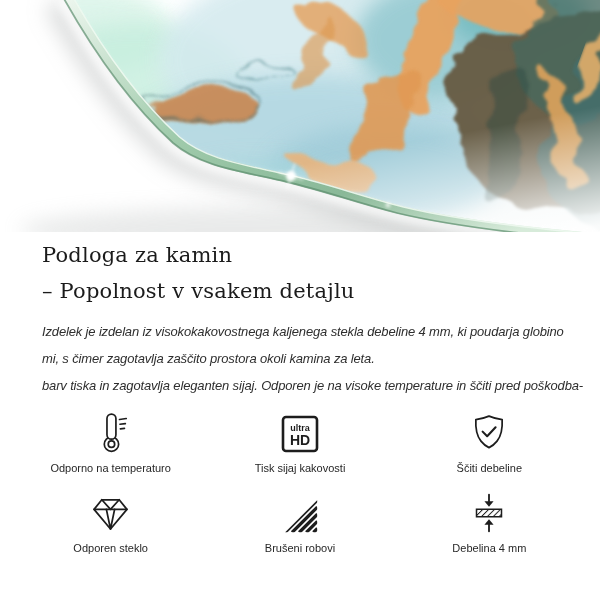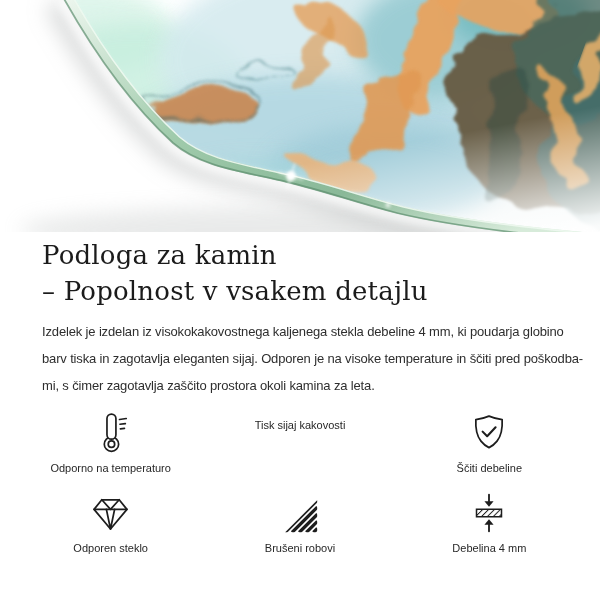--- a/index.html
+++ b/index.html
@@ -7,29 +7,29 @@
     width:600px;height:600px;background:#ffffff;overflow:hidden;
     font-family:"Liberation Sans", sans-serif;color:#1d1d1d;
     -webkit-font-smoothing:antialiased;
   }
   .page{width:600px;height:600px;position:relative;background:#fff;}
   .hero{height:232px;overflow:hidden;position:relative;}
   .hero svg{display:block;}
   h1{
     margin:5px 42px 0 42px;
     font-family:"DejaVu Serif","Liberation Serif",serif;
-    font-weight:400;font-size:26px;line-height:36px;color:#1b1b1b;
+    font-weight:400;font-size:21px;line-height:36px;color:#1b1b1b;
     letter-spacing:0.2px;
   }
   h1 span{display:block;}
   .para{
     margin:9px 30px 0 42px;
     font-size:13px;line-height:27px;color:#2e2e2e;letter-spacing:-0.15px;
   }
-  .para span{display:block;white-space:nowrap;}
+  .para span{display:block;white-space:nowrap;font-style:italic;}
   .features{
     margin-top:12px;padding:0 16px;
     display:grid;grid-template-columns:repeat(3,1fr);row-gap:17px;
   }
   .feature{display:flex;flex-direction:column;align-items:center;}
   .icon-wrap{height:43px;display:flex;align-items:flex-end;justify-content:center;}
   .f-label{margin-top:8px;font-size:11px;color:#272727;white-space:nowrap;}
   .ic{stroke:#1d1d1d;fill:none;stroke-width:1.9;stroke-linecap:round;stroke-linejoin:round;}
 </style>
 </head>
@@ -135,22 +135,22 @@
     </svg>
   </div>
 
   <h1>
     <span>Podloga za kamin</span>
     <span>– Popolnost v vsakem detajlu</span>
   </h1>
 
   <p class="para">
     <span>Izdelek je izdelan iz visokokakovostnega kaljenega stekla debeline 4 mm, ki poudarja globino</span>
+    <span>mi, s čimer zagotavlja zaščito prostora okoli kamina za leta.</span>
     <span>barv tiska in zagotavlja eleganten sijaj. Odporen je na visoke temperature in ščiti pred poškodba-</span>
-    <span>mi, s čimer zagotavlja zaščito prostora okoli kamina za leta.</span>
   </p>
 
   <div class="features">
 
     <div class="feature">
       <div class="icon-wrap">
         <svg width="46" height="43" viewBox="0 0 48 48">
           <g class="ic">
             <line x1="33.5" y1="9.5" x2="41" y2="8.4"></line>
             <line x1="34" y1="14.8" x2="40" y2="14"></line>
@@ -158,20 +158,27 @@
             <circle cx="24.5" cy="37" r="8"></circle>
             <rect x="19.5" y="3.5" width="10" height="28" rx="5" fill="#ffffff"></rect>
             <circle cx="24.5" cy="37" r="3.6"></circle>
           </g>
         </svg>
       </div>
       <div class="f-label">Odporno na temperaturo</div>
     </div>
 
     <div class="feature">
+      <div class="icon-wrap">
+        <svg width="40" height="40" viewBox="0 0 40 40">
+          <rect x="3" y="3" width="34" height="34" rx="3" fill="none" stroke="#1d1d1d" stroke-width="2.6"></rect>
+          <text x="20" y="16.5" text-anchor="middle" font-family="Liberation Sans, sans-serif" font-size="9" font-weight="bold" fill="#1d1d1d">ultra</text>
+          <text x="20" y="31" text-anchor="middle" font-family="Liberation Sans, sans-serif" font-size="14" font-weight="bold" fill="#1d1d1d">HD</text>
+        </svg>
+      </div>
       <div class="f-label">Tisk sijaj kakovosti</div>
     </div>
 
     <div class="feature">
       <div class="icon-wrap">
         <svg width="44" height="42" viewBox="0 0 48 46">
           <g class="ic">
             <path d="M24,4.5 C29,6.6 33.8,7.8 38.4,8.3 C38.9,17.5 37.2,26.3 32.8,31.9 C30.1,35.3 26.8,37.7 24,39 C21.2,37.7 17.9,35.3 15.2,31.9 C10.8,26.3 9.1,17.5 9.6,8.3 C14.2,7.8 19,6.6 24,4.5 Z"></path>
             <path d="M17,21.5 L22,26.5 L31.2,16.8" stroke-width="2.3"></path>
           </g>

